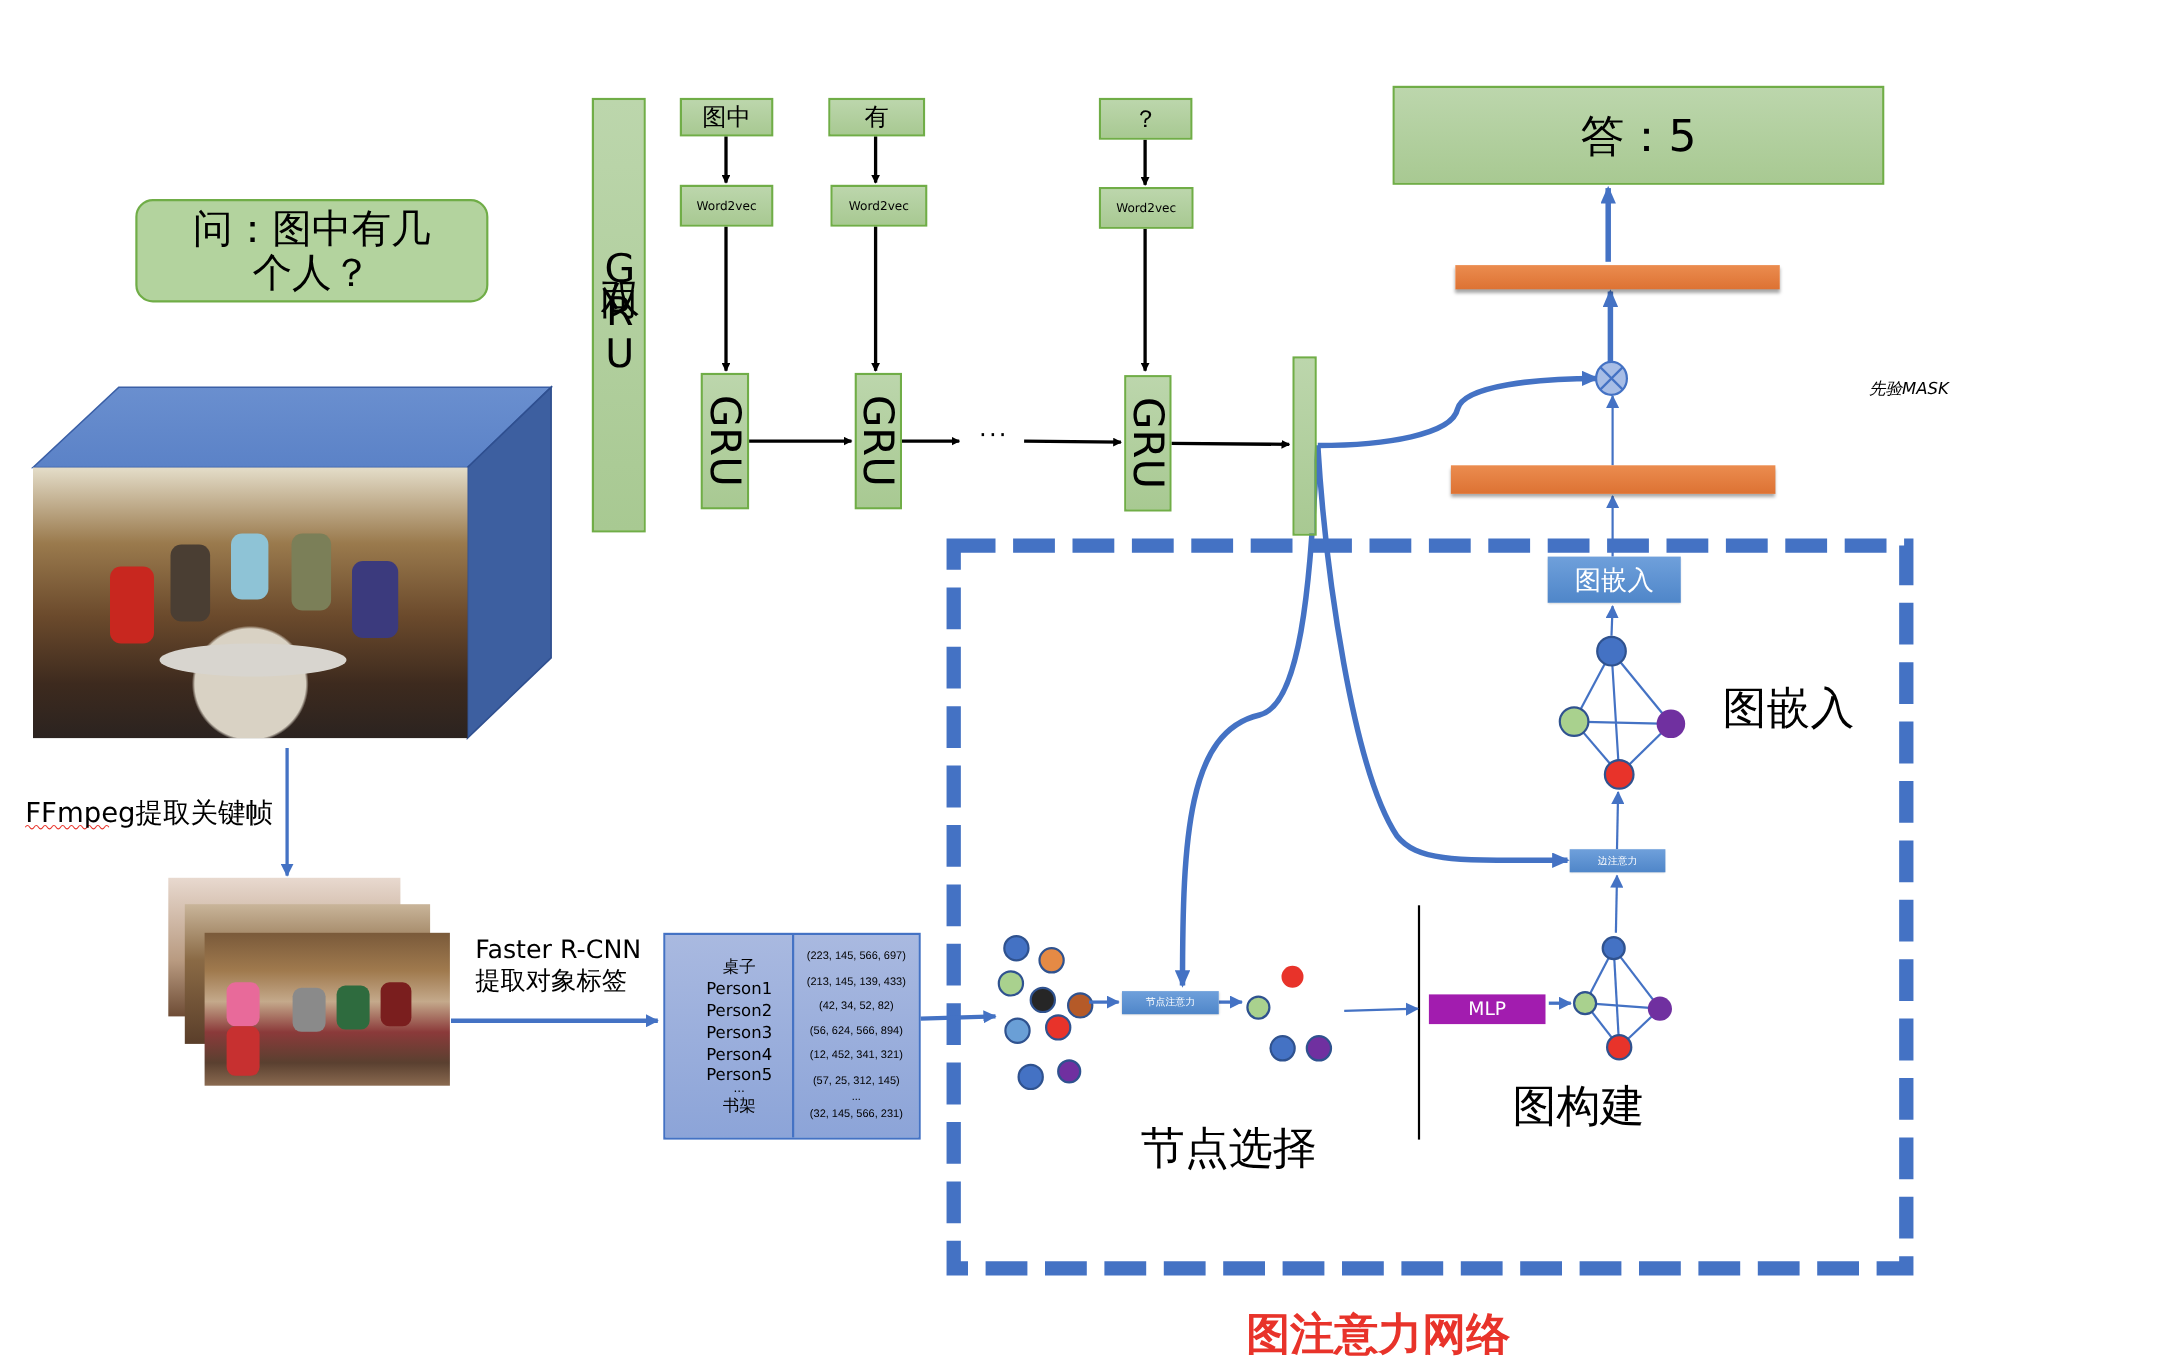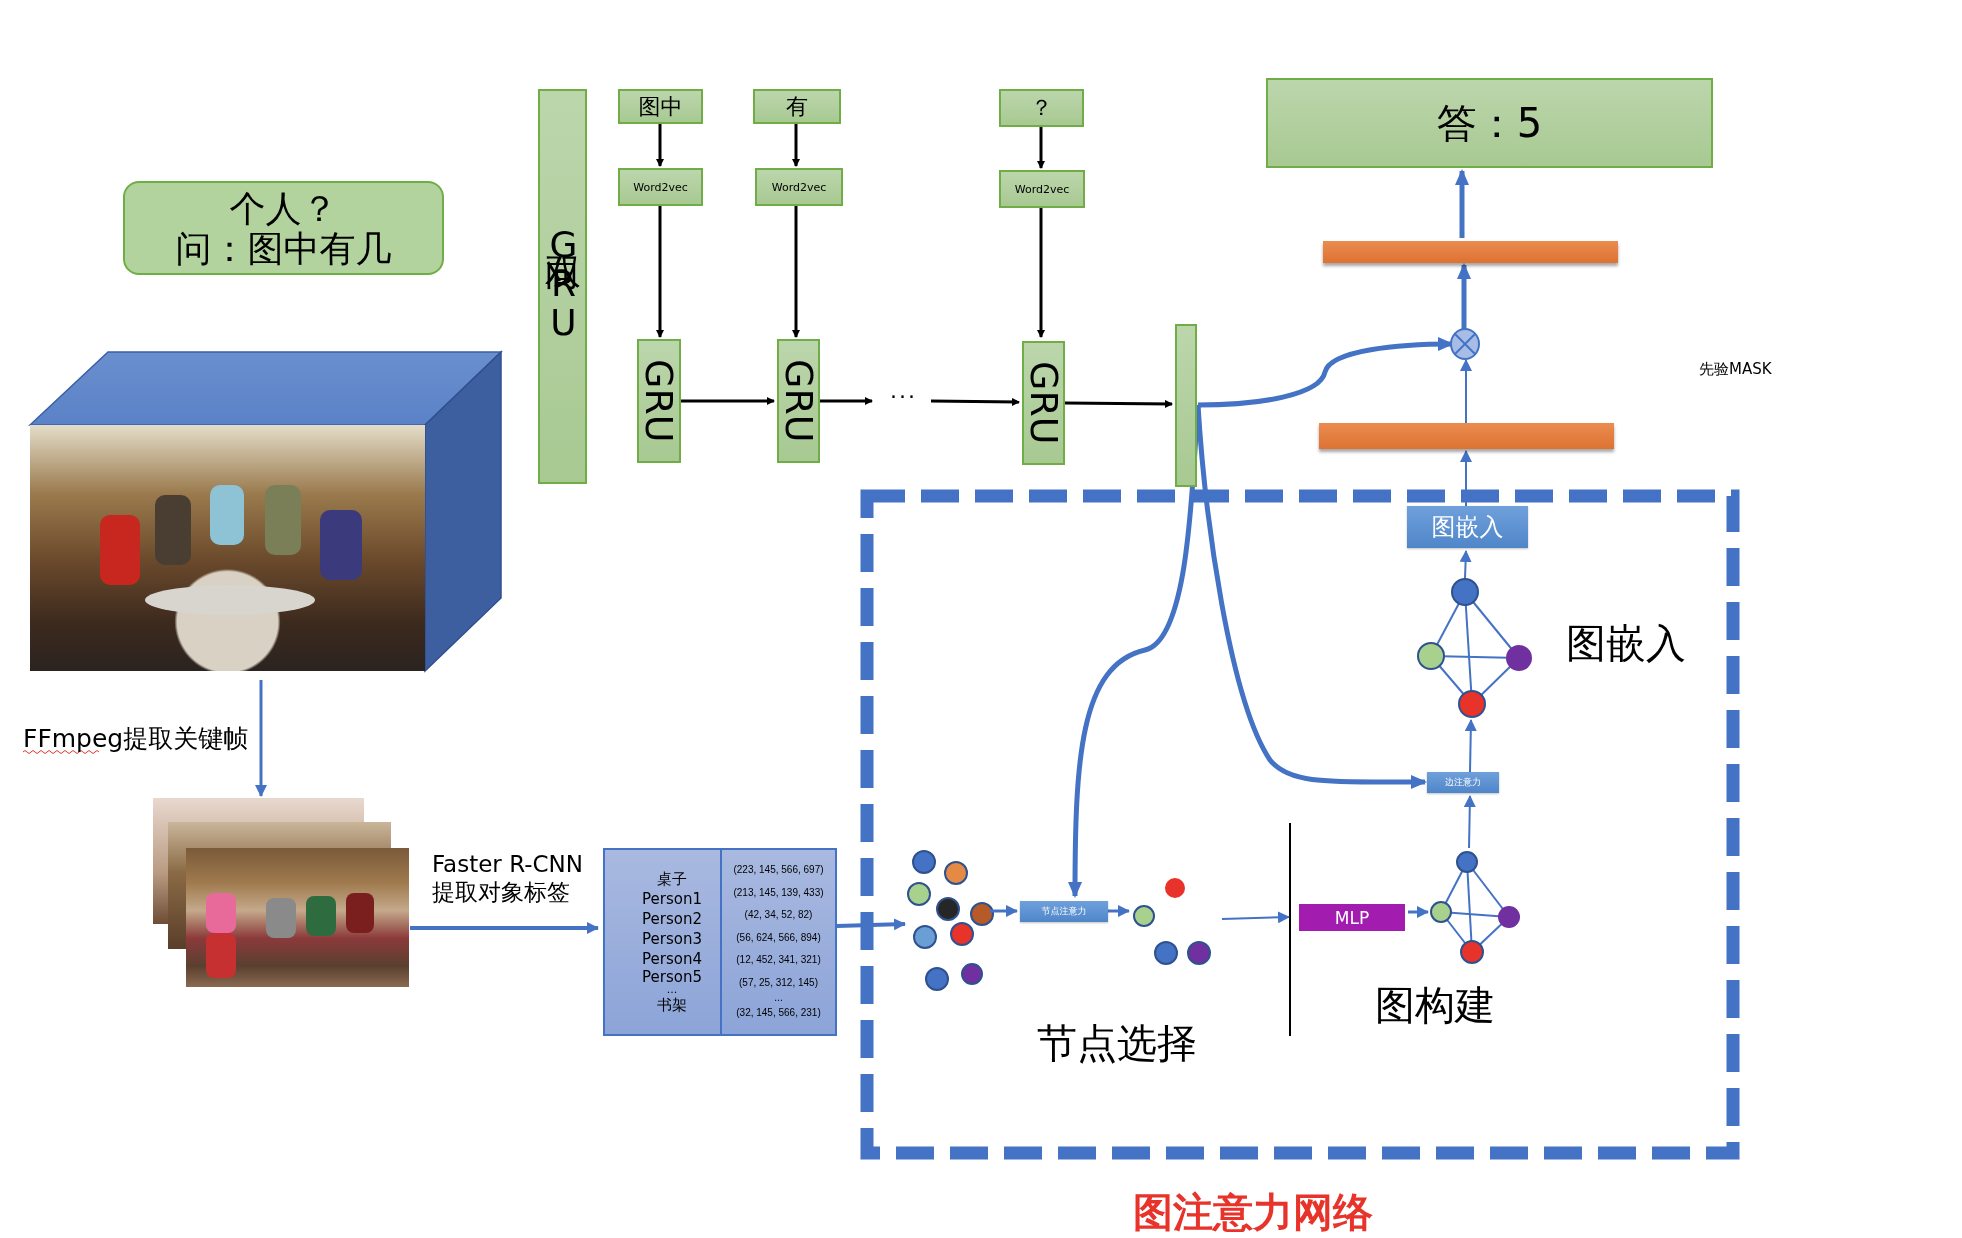--- a/index.html
+++ b/index.html
@@ -17,22 +17,22 @@
   svg { position:absolute; left:0; top:0; }
   .table { position:absolute; background:linear-gradient(#a9b9e0,#8ca4d8); border:2px solid #4472c4; box-sizing:border-box; display:flex; }
   .col { display:flex; flex-direction:column; align-items:center; justify-content:center; }
   .col-names { width:96px; border-right:2px solid #4472c4; font-size:15px; line-height:20px; }
   .col-boxes { flex:1; font-size:10px; line-height:22.5px; font-family:"Liberation Sans",sans-serif; }
 </style>
 </head>
 <body>
 
 <div class="abs" style="left:123px;top:181px;width:321px;height:94px;background:#b3d39e;border:2px solid #70ad47;border-radius:16px;box-sizing:border-box;text-align:center;font-size:36px;line-height:40px;padding-top:6px;">
+  <div>问：图中有几</div>
   <div>个人？</div>
-  <div>问：图中有几</div>
 </div>
 
 <svg width="1962" height="1238">
   <defs>
     <marker id="ah-black" markerWidth="8" markerHeight="8" refX="7" refY="4" orient="auto" markerUnits="userSpaceOnUse">
       <path d="M0,0 L8,4 L0,8 z" fill="#000"></path>
     </marker>
     <marker id="ah-blue" markerWidth="16" markerHeight="14" refX="14" refY="7" orient="auto" markerUnits="userSpaceOnUse">
       <path d="M0,0 L16,7 L0,14 z" fill="#4472c4"></path>
     </marker>
@@ -189,28 +189,28 @@
 
 <div class="green-box" style="left:1175px;top:324px;width:22px;height:163px;"></div>
 
 <div class="green-box" style="left:1266px;top:78px;width:447px;height:90px;font-size:40px;">
   <span>答：5</span>
 </div>
 
 <div class="orange-bar" style="left:1323px;top:241px;width:295px;height:22px;"></div>
 <div class="orange-bar" style="left:1319px;top:423px;width:295px;height:26px;"></div>
 
-<div class="abs" style="left:1699px;top:360px;font-size:15px;">先验MASK</div>
+<div class="abs" style="left:1699px;top:344px;font-size:15px;font-style:italic;">先验MASK</div>
 
 <div class="blue-label" style="left:1407px;top:506px;width:121px;height:42px;font-size:24px;">
   <span>图嵌入</span>
 </div>
 <div class="abs" style="left:1566px;top:616px;font-size:40px;">图嵌入</div>
 
-<div class="blue-label" style="left:1427px;top:772px;width:72px;height:21px;font-size:9px;">
+<div class="blue-label" style="left:1427px;top:772px;width:87px;height:21px;font-size:9px;">
   <span>边注意力</span>
 </div>
 <div class="blue-label" style="left:1020px;top:901px;width:88px;height:21px;font-size:9px;">
   <span>节点注意力</span>
 </div>
 <div class="blue-label" style="left:1299px;top:904px;width:106px;height:27px;font-size:17px;box-shadow:none;background:#a21caf;">
   <span>MLP</span>
 </div>
 
 <div class="abs" style="left:1025px;top:1016px;font-size:40px;margin-left:12px;">节点选择</div>

